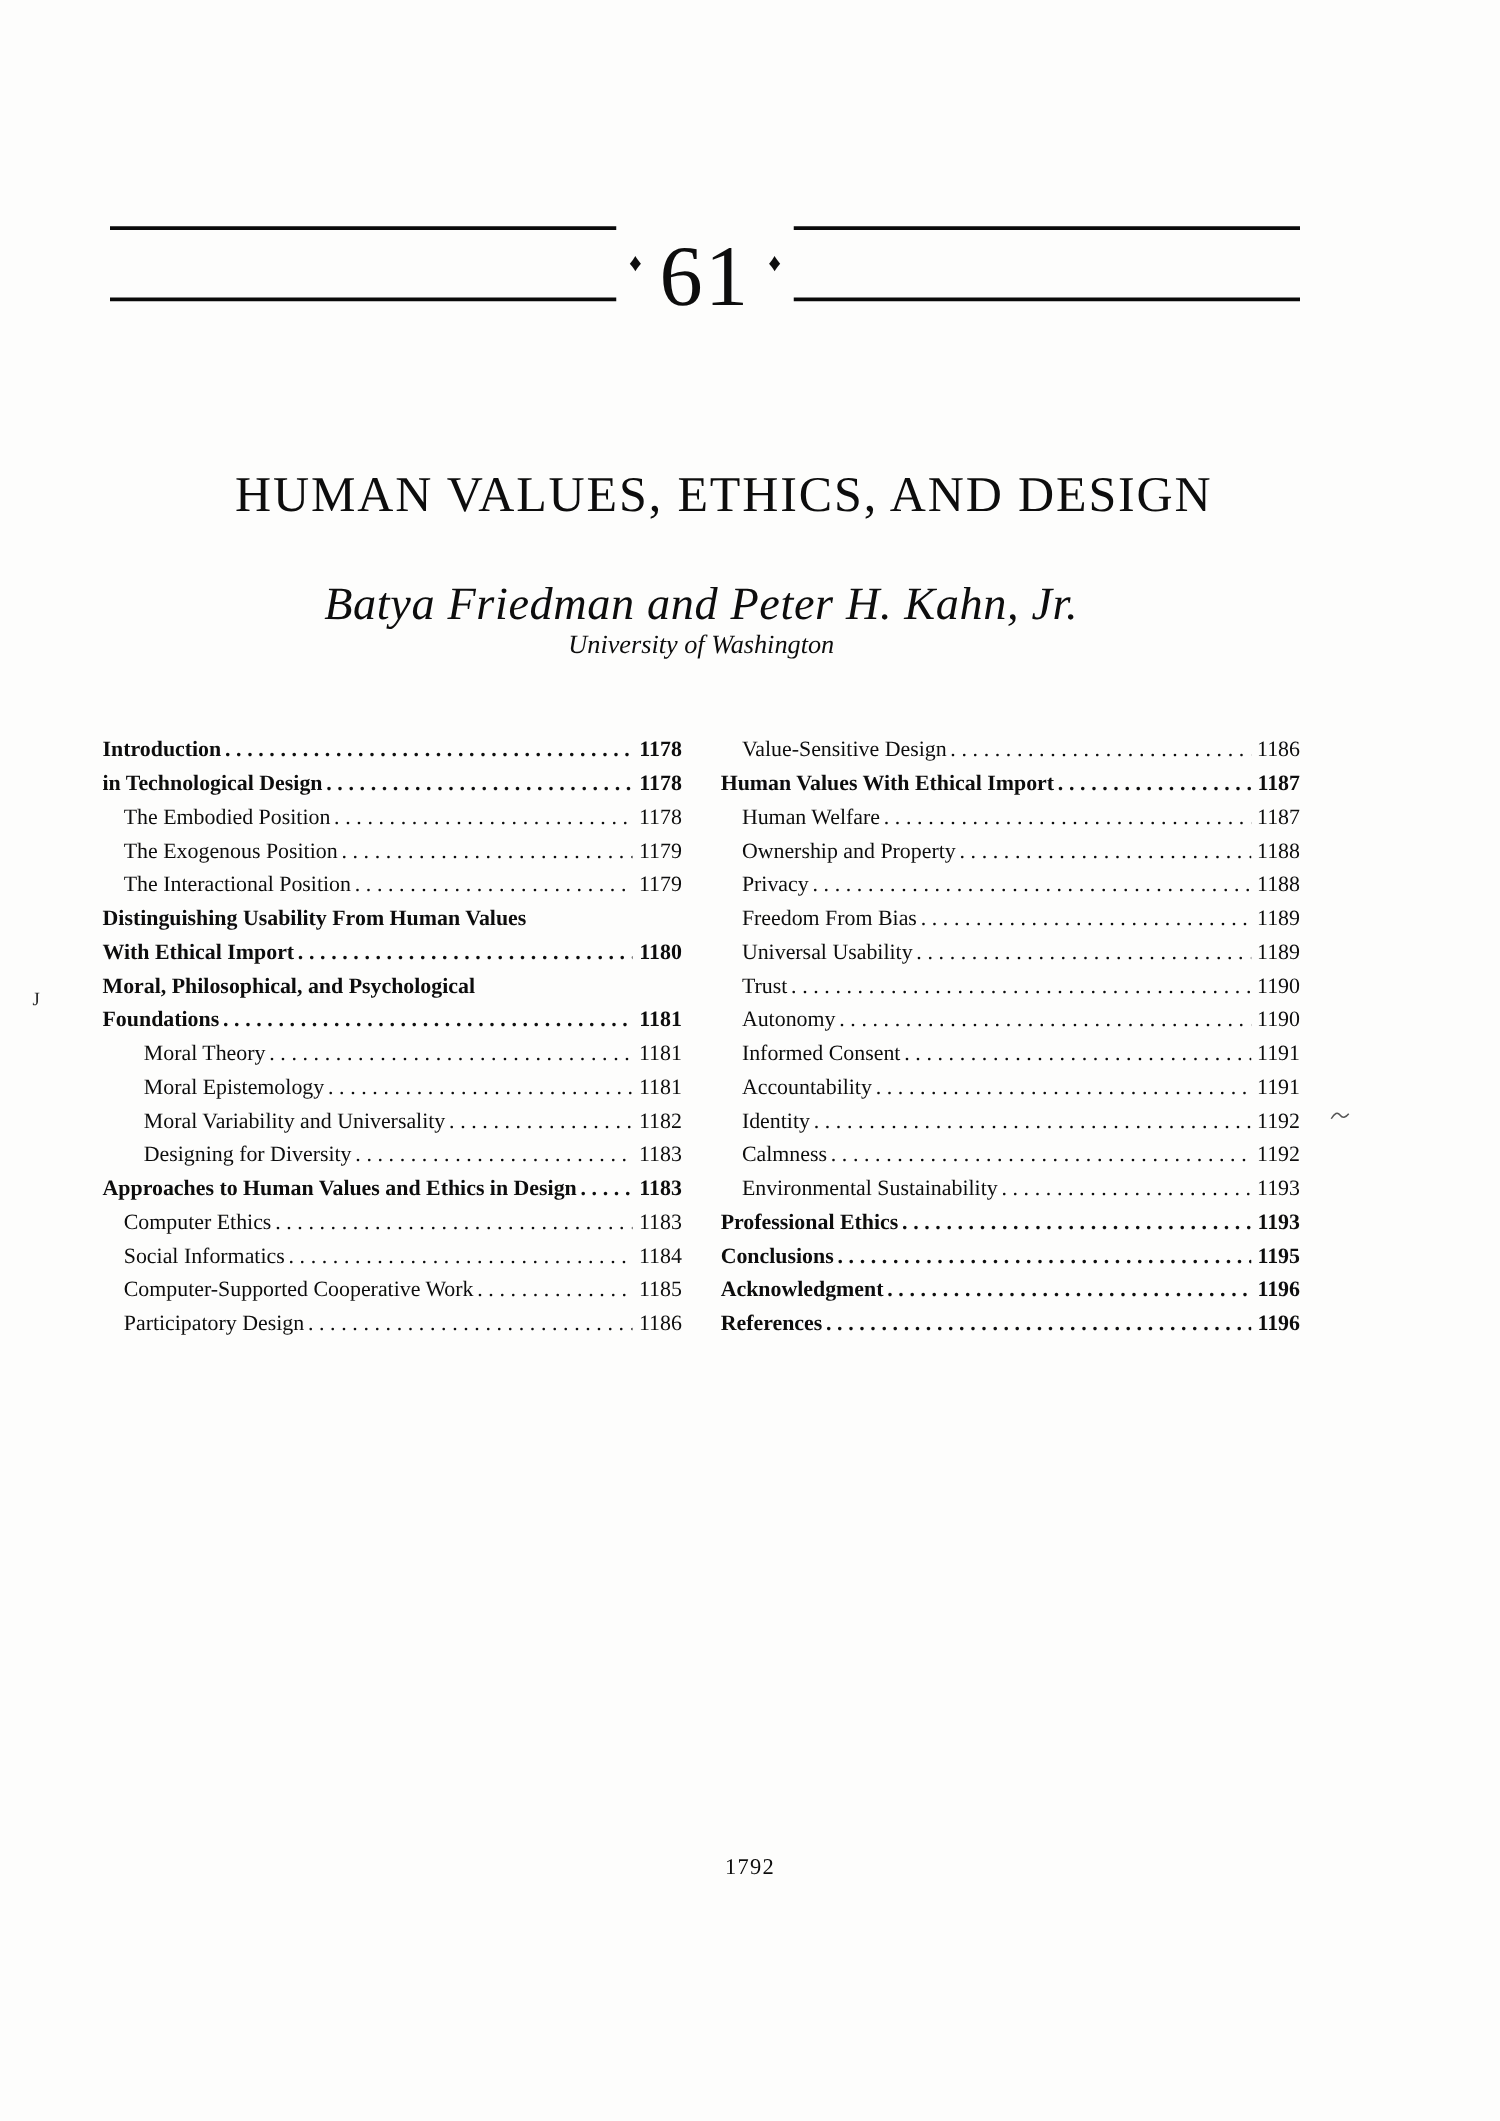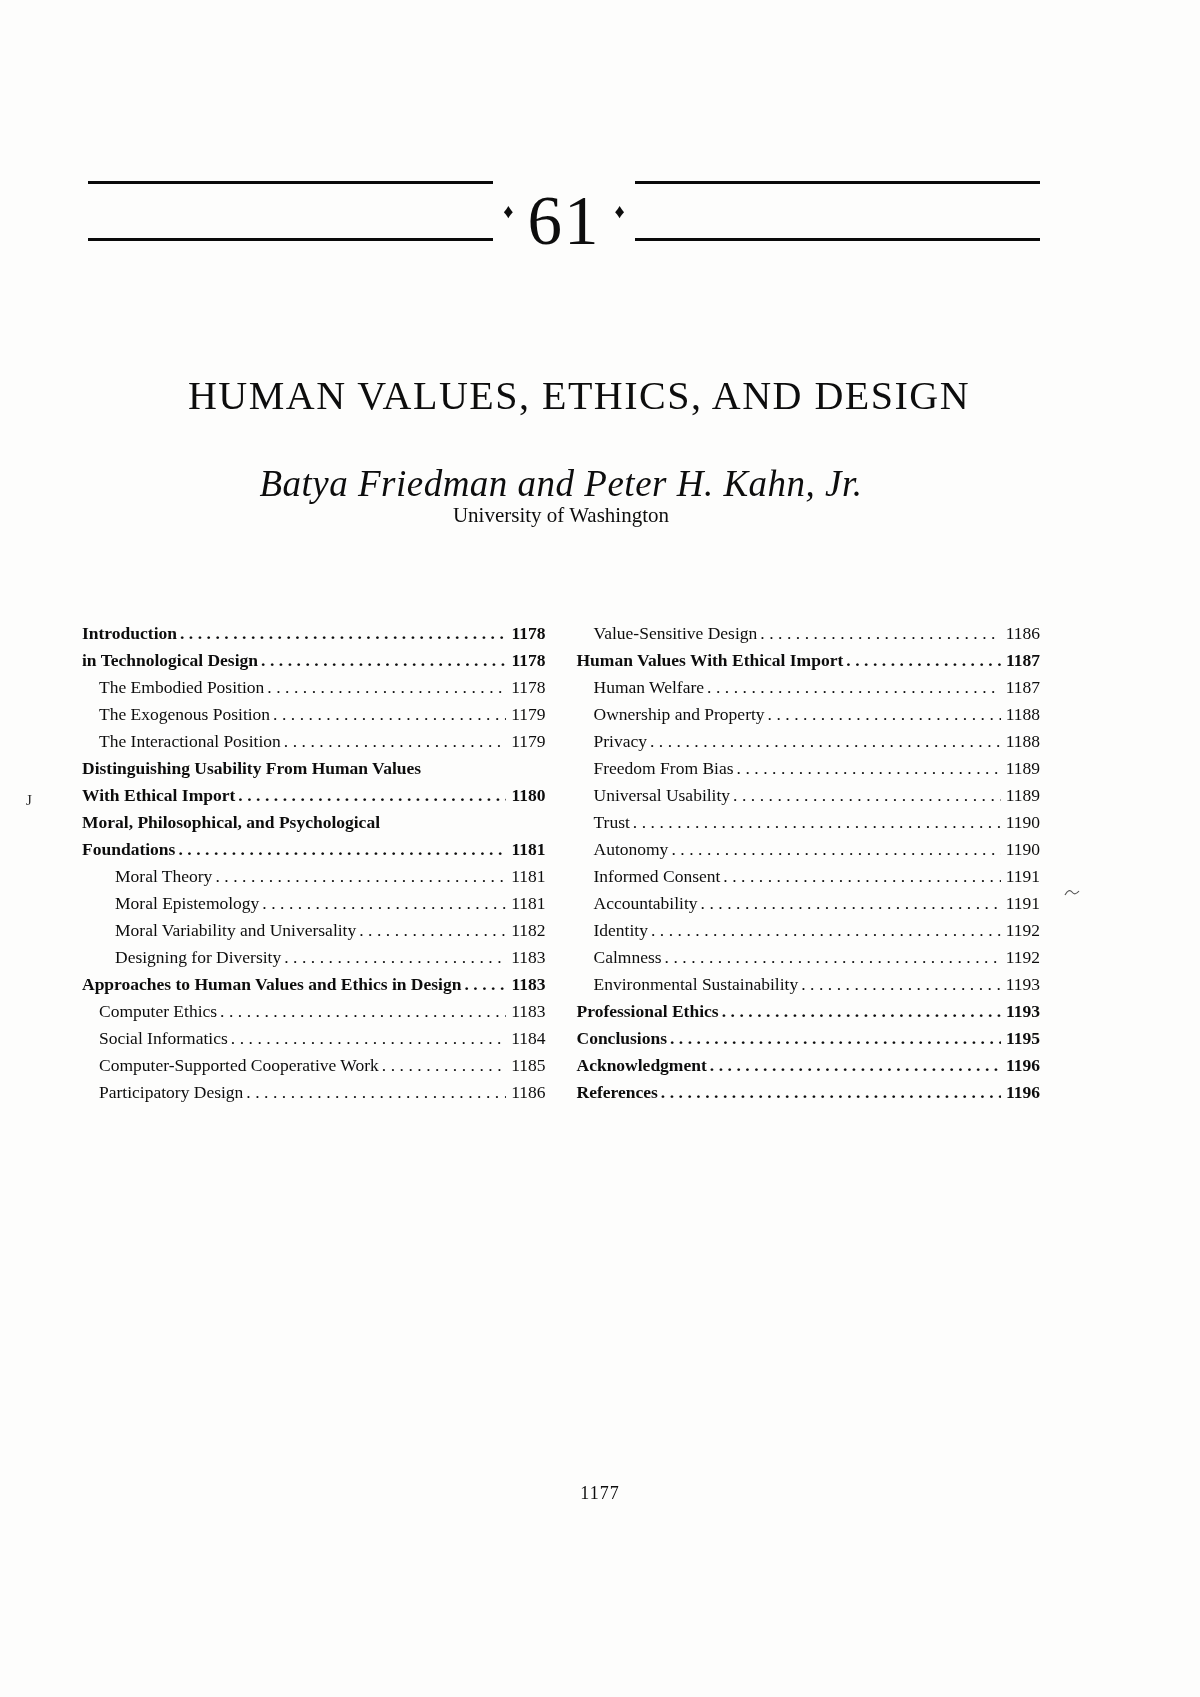--- a/index.html
+++ b/index.html
@@ -76,26 +76,27 @@
     font-style: italic;
     letter-spacing: 0.5px;
   }
   .affiliation {
     position: absolute;
     top: 503px;
     left: 82px;
     width: 958px;
     text-align: center;
     font-size: 21px;
+    font-style: italic;
   }
 
   
   .toc {
     position: absolute;
-    top: 620px;
+    top: 586px;
     left: 82px;
     width: 958px;
     display: flex;
     gap: 31px;
   }
   .toc-col { flex: 1; min-width: 0; }
   .toc-row {
     display: flex;
     align-items: baseline;
     font-size: 17.5px;
@@ -341,20 +342,20 @@
           <span class="toc-page">1196</span>
         </div>
         <div class="toc-row bold">
           <span class="toc-label">References</span>
           <span class="toc-dots"></span>
           <span class="toc-page">1196</span>
         </div>
       </div>
   </div>
 
-  <div class="folio">1177</div>
+  <div class="folio">1792</div>
 
   <span class="artifact-j">J</span>
   <svg class="artifact-squiggle" width="16" height="12" viewBox="0 0 16 12">
     <path d="M1 9 Q5 2 8 6 T15 5" fill="none" stroke="#555" stroke-width="1.2"></path>
   </svg>
 
 </div>
 
 </body></html>

